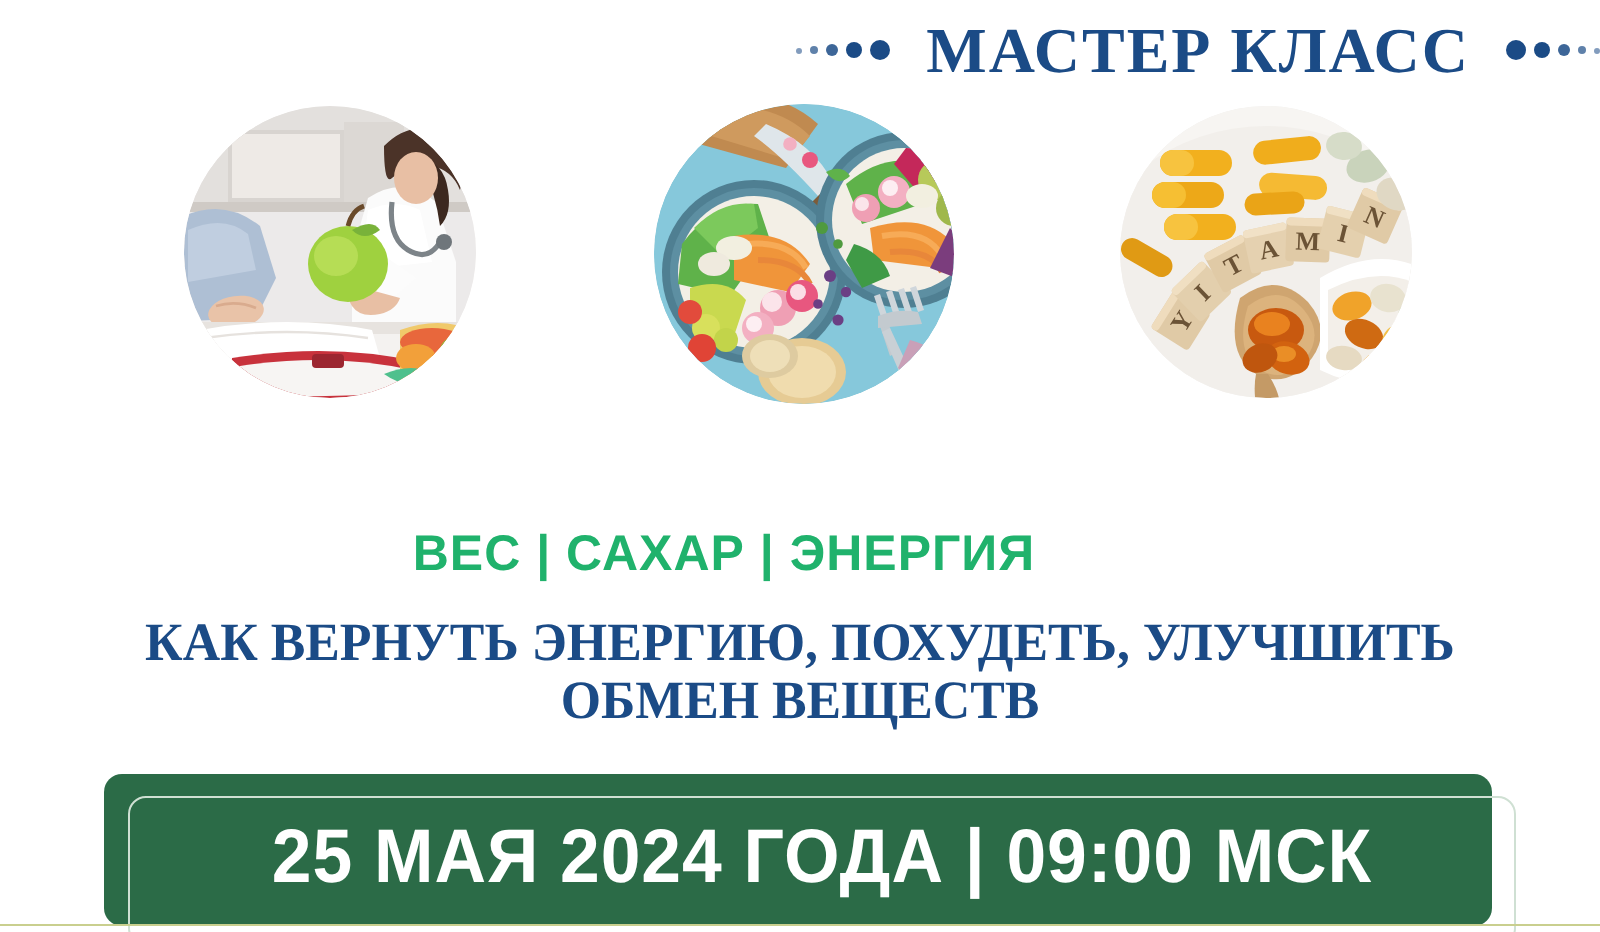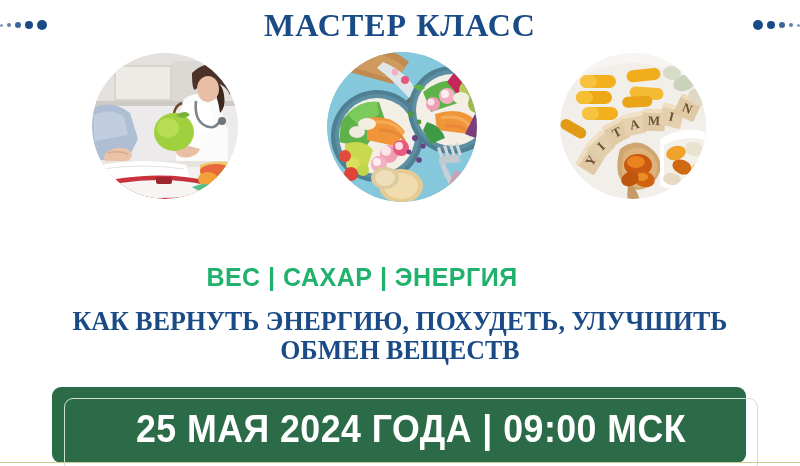--- a/index.html
+++ b/index.html
@@ -19,21 +19,21 @@
 
   
   .title-row {
     position: absolute;
     top: 4px;
     left: 0;
     width: 800px;
     height: 42px;
     display: flex;
     align-items: center;
-    justify-content: space-between;
+    justify-content: flex-end;
     gap: 18px;
   }
   .dots {
     display: flex;
     align-items: center;
     gap: 4px;
   }
   .dots .dot {
     background: #1b4b86;
     border-radius: 50%;

